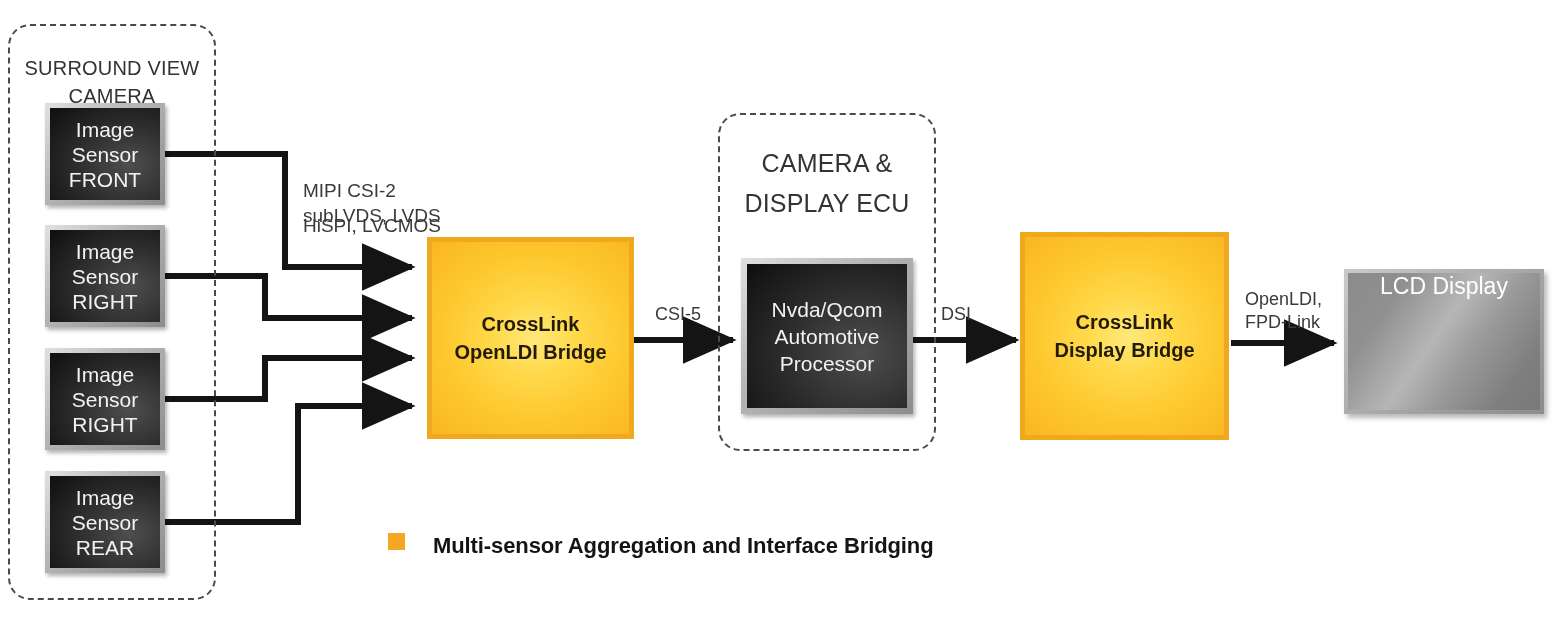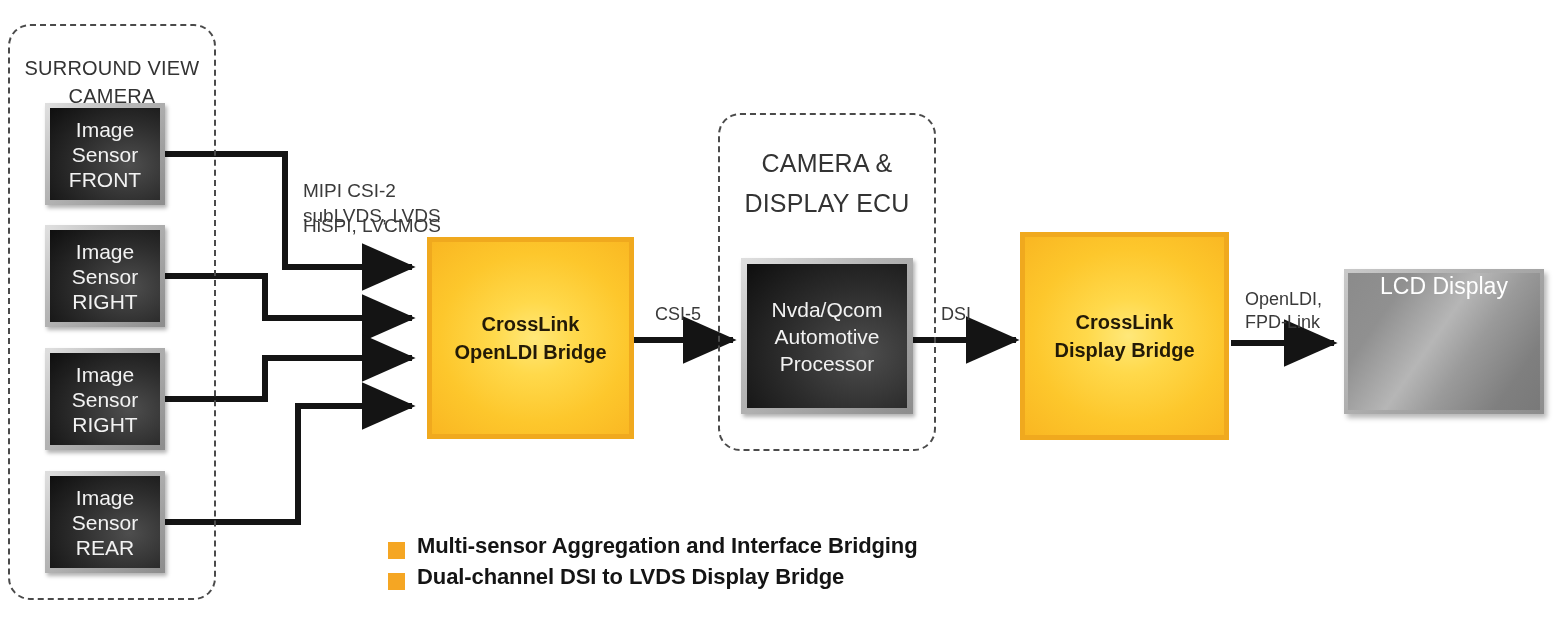--- a/index.html
+++ b/index.html
@@ -125,22 +125,23 @@
     height: 637px;
     pointer-events: none;
   }
 
   
   .legend {
     position: absolute;
   }
   .legend-row {
     display: flex;
-    align-items: flex-end;
+    align-items: flex-start;
     margin-bottom: 5px;
+    gap: 16px;
   }
   .legend-swatch {
     width: 17px;
     height: 17px;
     margin-right: 12px;
     flex: 0 0 auto;
   }
   .legend-text {
     color: #141414;
     font-weight: bold;
@@ -253,19 +254,15 @@
 
   <div class="lcd" style="left:1344px; top:269px; width:200px; height:145px;">
     <span>LCD Display</span>
   </div>
 
   <div class="legend" style="left:388px; top:533px;">
     <div class="legend-row">
       <div class="legend-swatch" style="background:#F5A623;"></div>
       <div class="legend-text">Multi-sensor Aggregation and Interface Bridging</div>
     </div>
-    <div class="legend-row">
-      <div class="legend-swatch" style="background:#F5A623;"></div>
-      <div class="legend-text">Dual-channel DSI to LVDS Display Bridge</div>
-    </div>
   </div>
 
 </div>
 
 </body></html>

